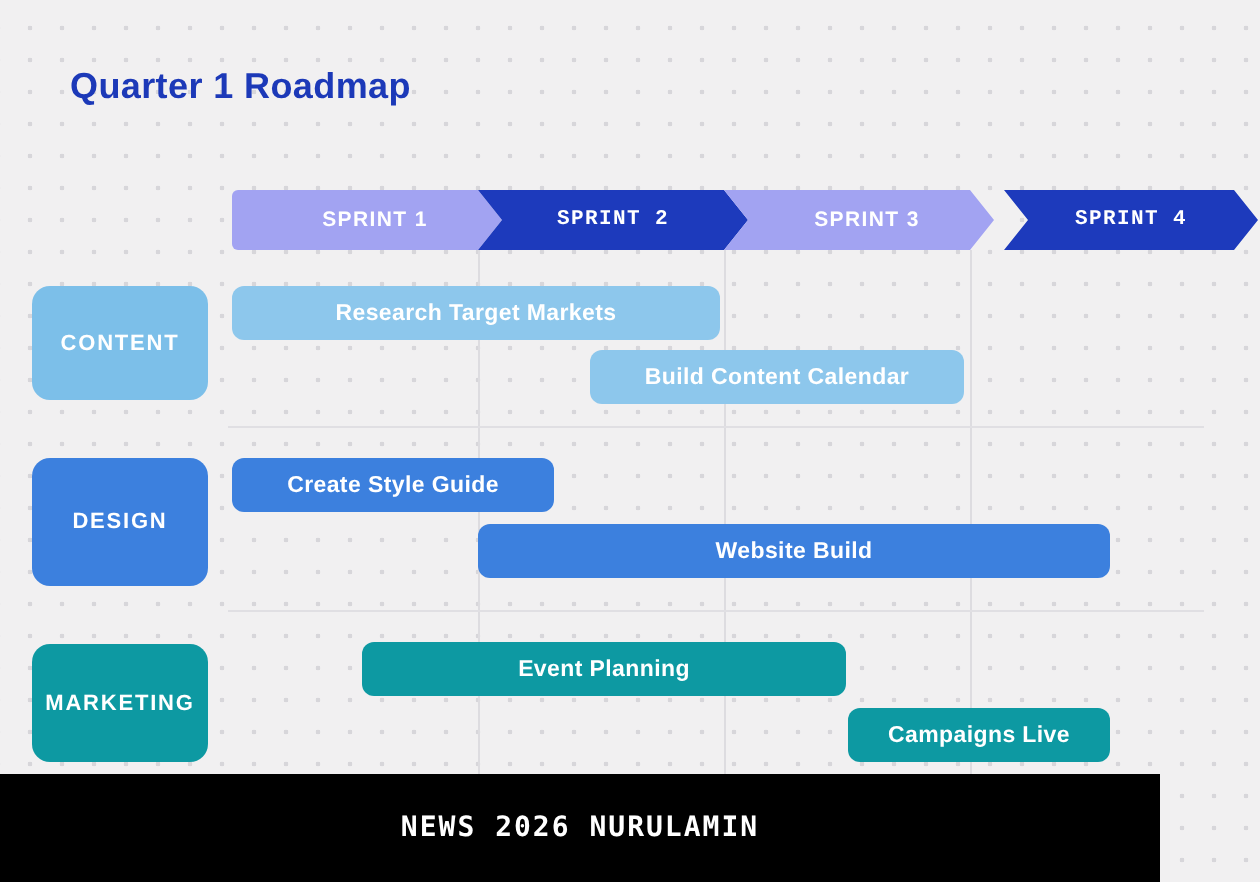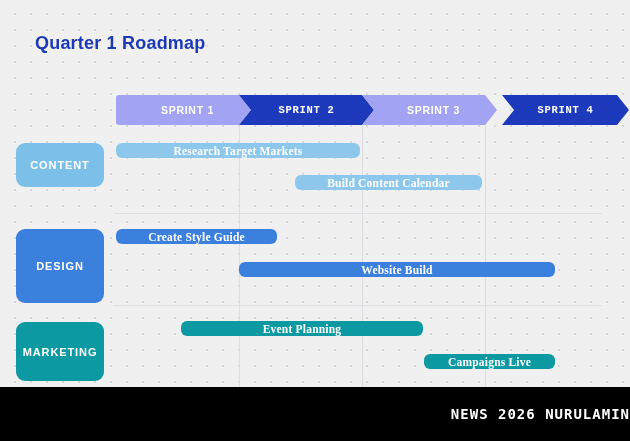--- a/index.html
+++ b/index.html
@@ -33,31 +33,31 @@
   .sp-light{background:#a2a3f2;padding-left:20px;}
   .sp-dark{background:#1d3abc;font-family:Liberation Mono, monospace;}
   .vline{position:absolute;top:125px;height:262px;width:1px;background:#dddce0;z-index:0;}
   .hline{position:absolute;left:114px;width:488px;height:1px;background:#e0dfe3;z-index:0;}
   .rowlabel{
     position:absolute;left:16px;width:88px;border-radius:9px;z-index:2;
     display:flex;align-items:center;justify-content:center;
     color:#fff;font-size:11px;font-weight:600;letter-spacing:.9px;
   }
   .bar{
-    position:absolute;height:15px;border-radius:6px;z-index:2;
+    position:absolute;height:27px;border-radius:6px;z-index:2;
     display:flex;align-items:center;justify-content:center;
-    color:#fff;font-size:11.5px;font-weight:600;letter-spacing:.2px;white-space:nowrap;font-family:Liberation Serif, serif;
+    color:#fff;font-size:11.5px;font-weight:600;letter-spacing:.2px;white-space:nowrap;
   }
   .c-label{background:#7cbfe9;}
   .c-bar{background:#8dc7ec;}
   .blue{background:#3c80de;text-align:center;}
   .teal{background:#0d99a2;text-align:center;}
   .footer{
-    position:absolute;left:0;top:387px;width:630px;height:54px;background:#000000;
-    display:flex;align-items:center;justify-content:flex-end;z-index:3;
+    position:absolute;left:0;top:387px;width:580px;height:54px;background:#000000;
+    display:flex;align-items:center;justify-content:center;z-index:3;
   }
   .footer span{
     color:#ffffff;font-family:"DejaVu Sans Mono",monospace;
     font-weight:700;font-size:14px;letter-spacing:1px;
   }
 </style>
 </head>
 <body>
 
 <div class="canvas">
@@ -76,27 +76,27 @@
   <div class="sprint arrow sp-dark" style="left:502px;width:127px;">
     <span>SPRINT 4</span>
   </div>
 
   <div class="vline" style="left:239px;"></div>
   <div class="vline" style="left:362px;"></div>
   <div class="vline" style="left:485px;"></div>
   <div class="hline" style="top:213px;"></div>
   <div class="hline" style="top:305px;"></div>
 
-  <div class="rowlabel c-label" style="top:143px;height:44px;">
+  <div class="rowlabel c-label" style="top:143px;height:57px;">
     <span>CONTENT</span>
   </div>
   <div class="bar c-bar" style="left:116px;top:143px;width:244px;">Research Target Markets</div>
   <div class="bar c-bar" style="left:295px;top:175px;width:187px;">Build Content Calendar</div>
 
-  <div class="rowlabel blue" style="top:229px;height:74px;">
+  <div class="rowlabel blue" style="top:229px;height:64px;">
     <span>DESIGN</span>
   </div>
   <div class="bar blue" style="left:116px;top:229px;width:161px;">Create Style Guide</div>
   <div class="bar blue" style="left:239px;top:262px;width:316px;">Website Build</div>
 
   <div class="rowlabel teal" style="top:322px;height:59px;">
     <span>MARKETING</span>
   </div>
   <div class="bar teal" style="left:181px;top:321px;width:242px;">Event Planning</div>
   <div class="bar teal" style="left:424px;top:354px;width:131px;">Campaigns Live</div>

